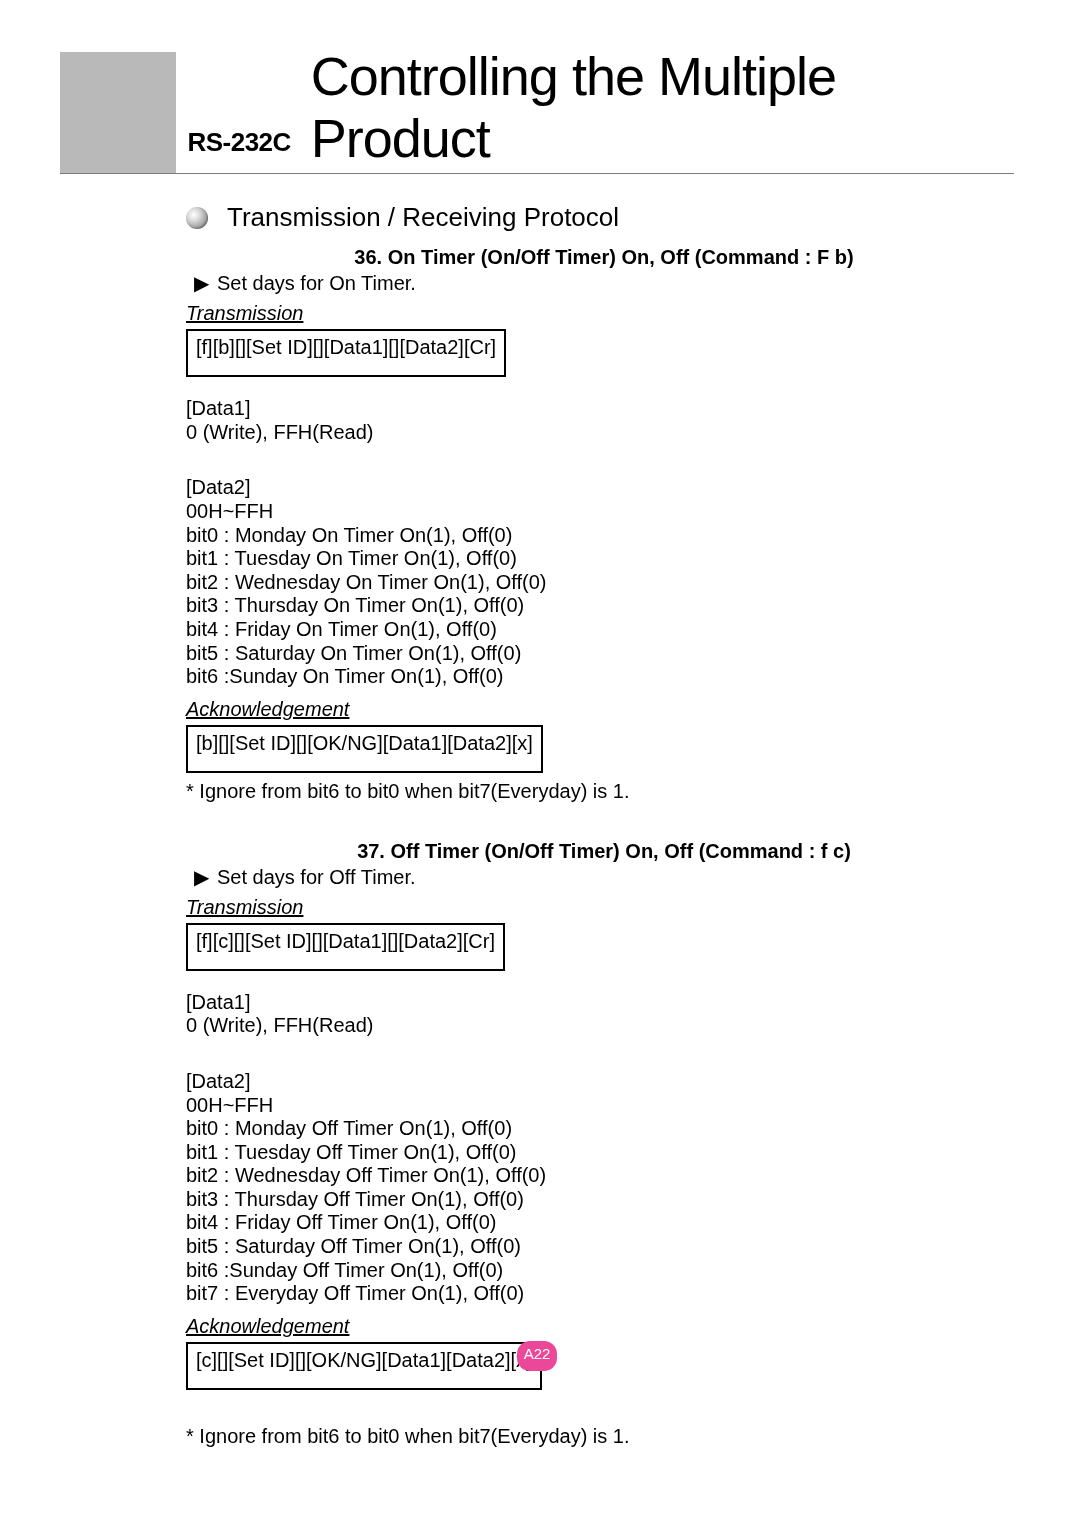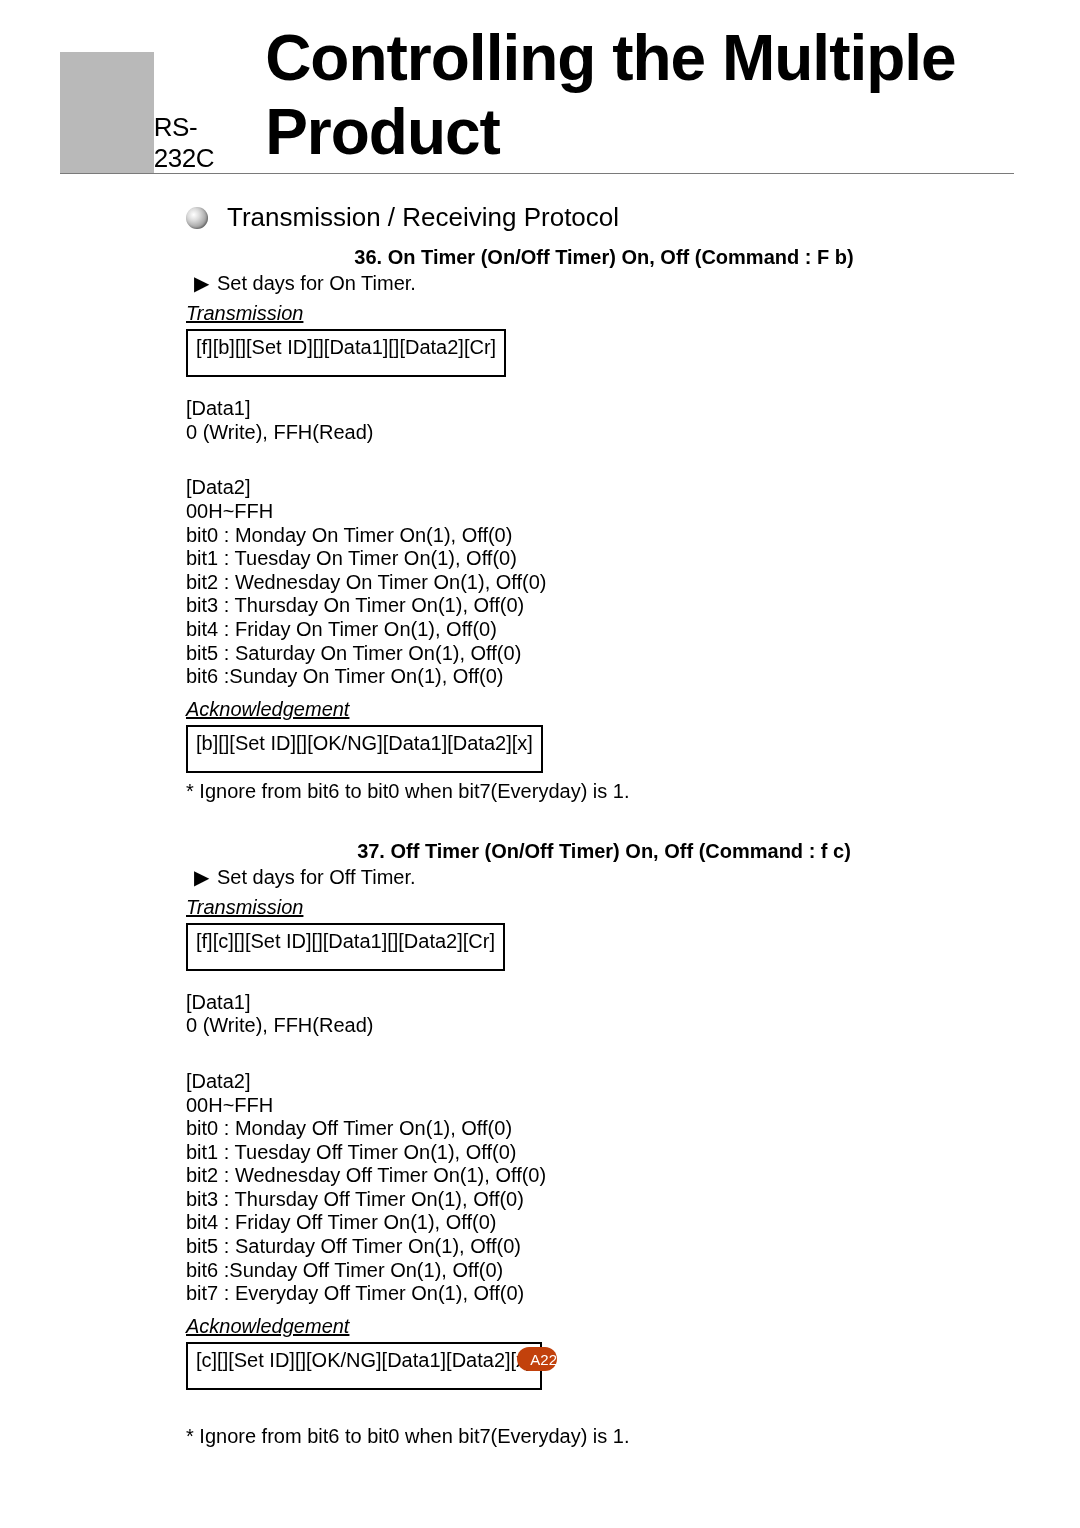--- a/index.html
+++ b/index.html
@@ -33,26 +33,26 @@
   }
   .header-label-box {
     width: 130px;
     height: 61px;
     display: flex;
     align-items: center;
     justify-content: center;
   }
   .header-label {
     font-size: 26px;
+    font-weight: bold;
+    letter-spacing: -0.5px;
+  }
+  .header-title {
+    font-size: 54px;
     font-weight: normal;
-    letter-spacing: -0.5px;
-  }
-  .header-title {
-    font-size: 64px;
-    font-weight: bold;
     letter-spacing: -1px;
     padding-bottom: 4px;
     padding-left: 8px;
   }
   .content {
     padding-left: 126px;
     padding-top: 28px;
     font-size: 20px;
     line-height: 1.2;
   }
@@ -120,25 +120,25 @@
   }
   .section-gap {
     height: 36px;
   }
   .page-badge {
     position: absolute;
     bottom: 28px;
     left: 50%;
     transform: translateX(-50%);
     width: 40px;
-    height: 24px;
-    background: #c2410c;
+    height: 30px;
+    background: #ec4899;
     border-radius: 13px;
     color: #fff;
-    text-align: right;
+    text-align: center;
     font-size: 15px;
     line-height: 26px;
   }
 </style>
 </head>
 <body>
 
 <div class="page">
 
   <div class="header-bar">

